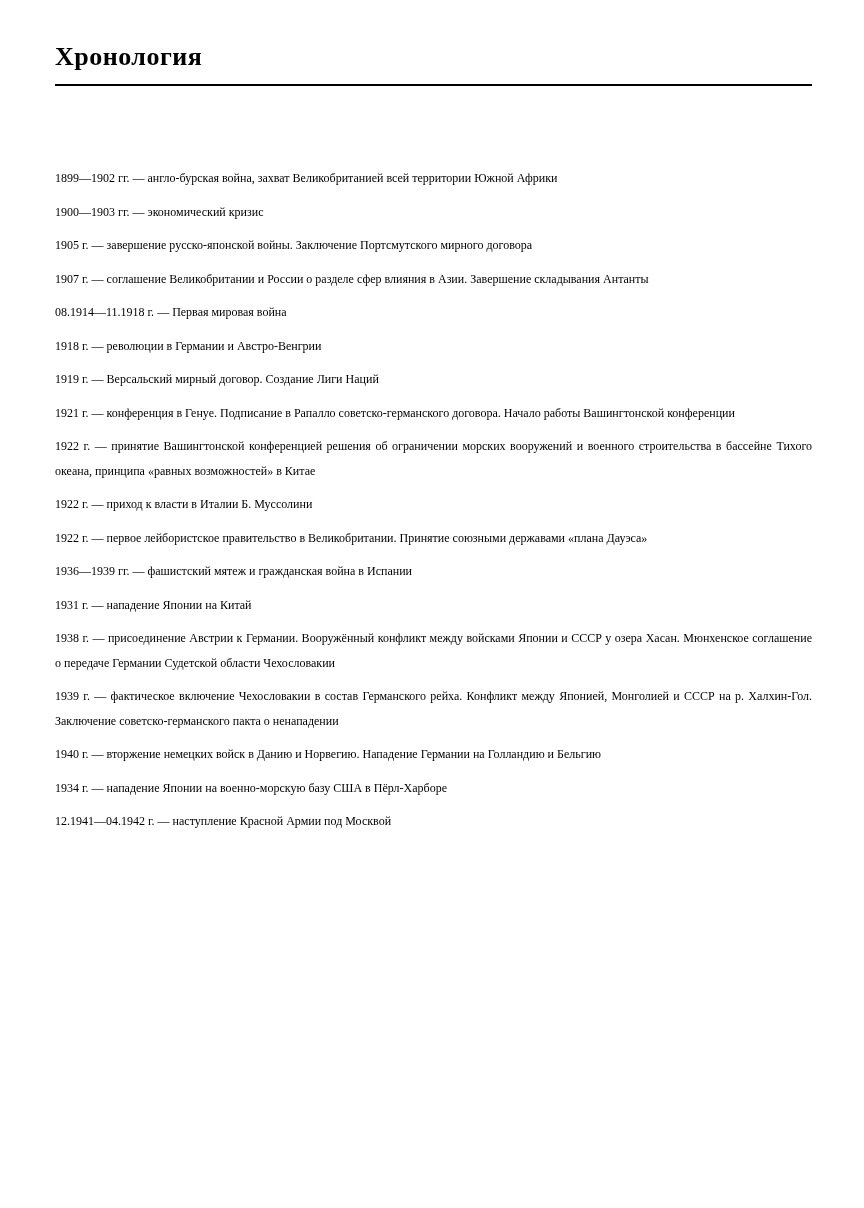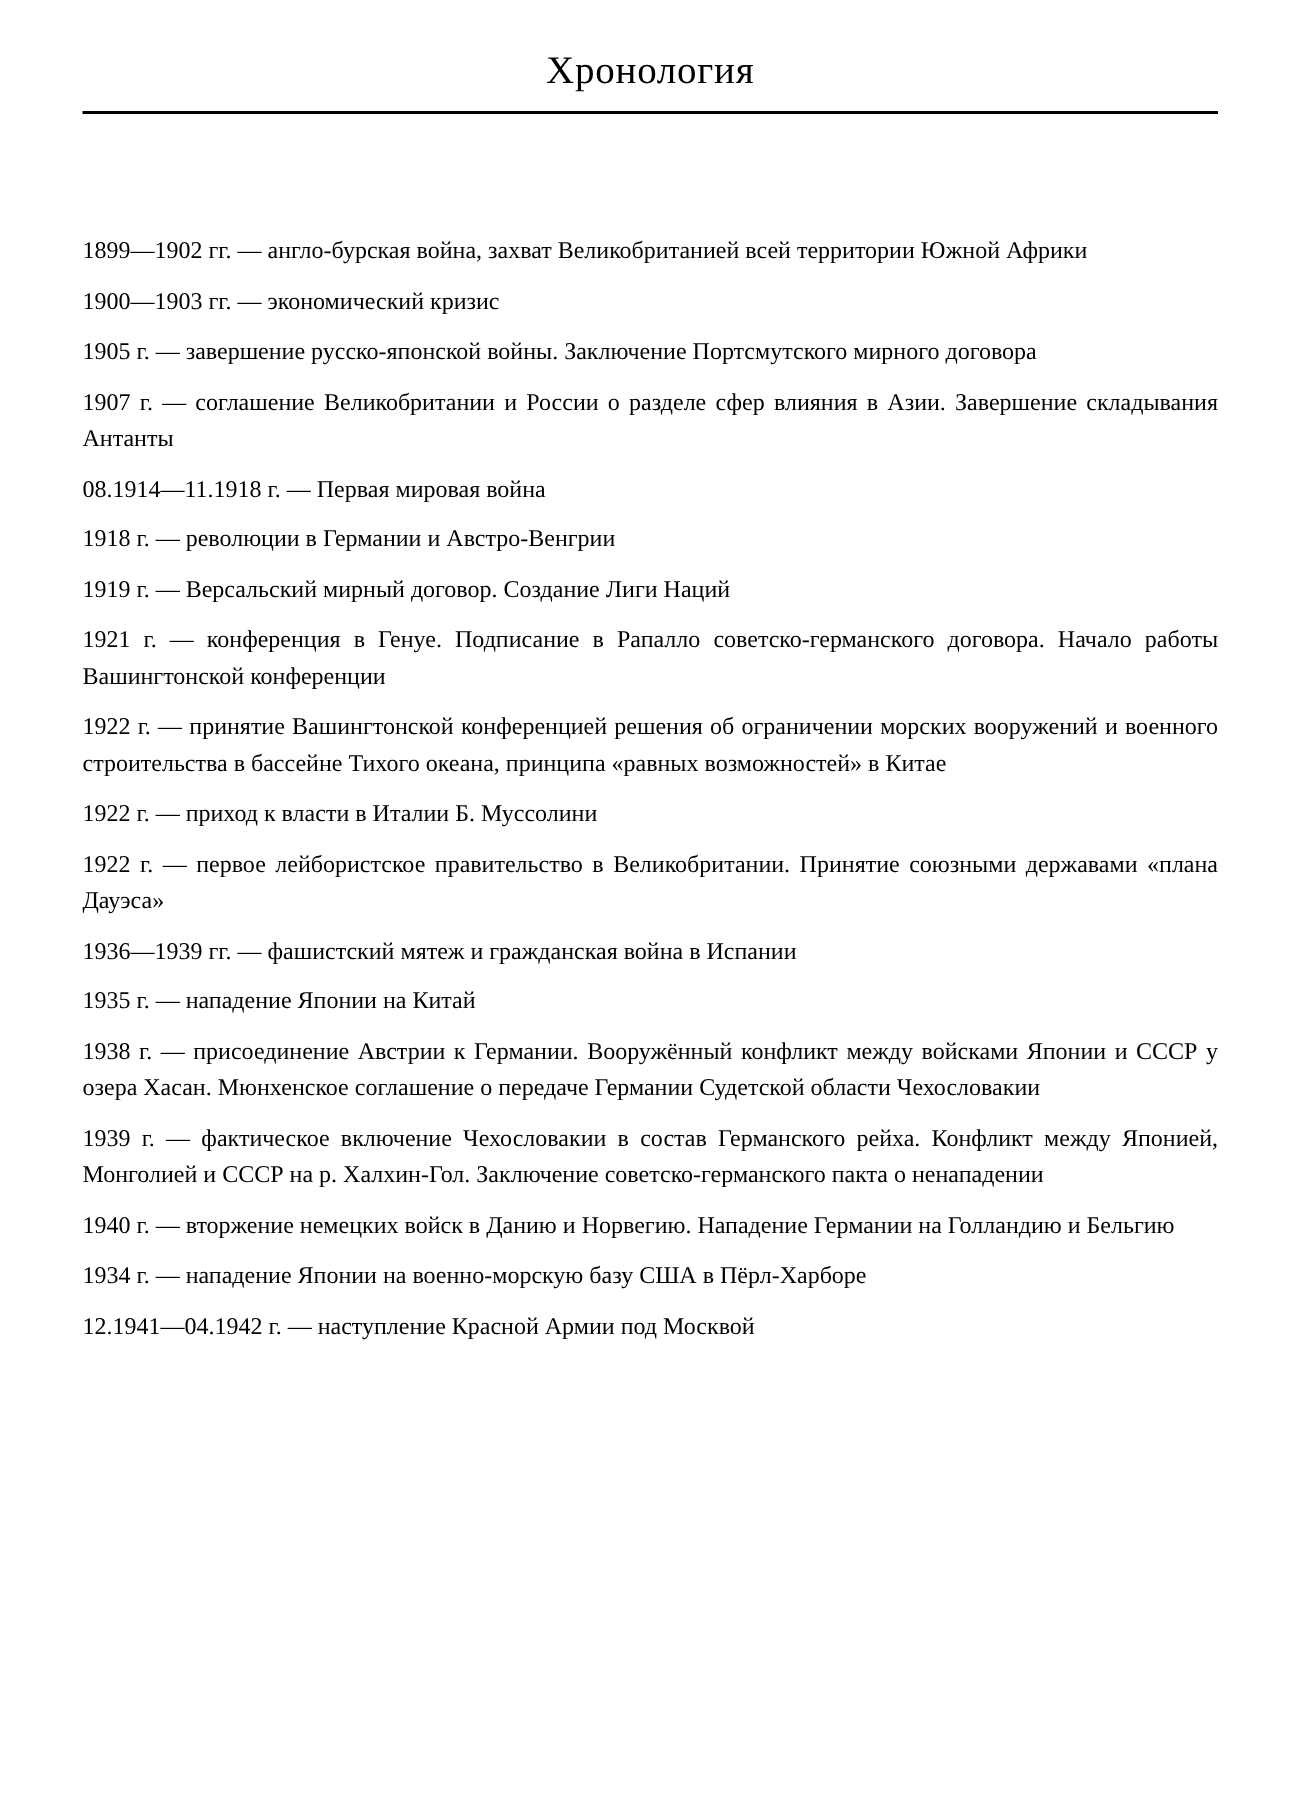--- a/index.html
+++ b/index.html
@@ -14,37 +14,36 @@
     font-family: "Liberation Serif", serif;
     overflow: hidden;
   }
   .page {
     box-sizing: border-box;
     width: 864px;
     height: 1208px;
     padding: 30px 52px 0 55px;
   }
   .title {
-    text-align: center;
     font-size: 26px;
-    font-weight: normal;
+    font-weight: bold;
     letter-spacing: 0.5px;
-    margin: 2px 0 12px 0;
+    margin: 12px 0 12px 0;
   }
   .rule {
     border: none;
     border-top: 2px solid #000000;
     margin: 0;
     height: 0;
   }
   .entries {
     margin-top: 80px;
   }
   .entry {
-    font-size: 16px;
+    font-size: 12px;
     line-height: 24.5px;
     text-align: justify;
     margin: 0 0 9px 0;
     hyphens: auto;
     -webkit-hyphens: auto;
   }
   .entry .date {
     white-space: nowrap;
   }
 </style>
@@ -60,20 +59,20 @@
       <p class="entry"><span class="date">1905 г.</span><span> — завершение русско-японской войны. Заключение Портсмутского мирного договора</span></p>
       <p class="entry"><span class="date">1907 г.</span><span> — соглашение Великобритании и России о разделе сфер влияния в Азии. Завершение складывания Антанты</span></p>
       <p class="entry"><span class="date">08.1914—11.1918 г.</span><span> — Первая мировая война</span></p>
       <p class="entry"><span class="date">1918 г.</span><span> — революции в Германии и Австро-Венгрии</span></p>
       <p class="entry"><span class="date">1919 г.</span><span> — Версальский мирный договор. Создание Лиги Наций</span></p>
       <p class="entry"><span class="date">1921 г.</span><span> — конференция в Генуе. Подписание в Рапалло советско-германского договора. Начало работы Вашингтонской конференции</span></p>
       <p class="entry"><span class="date">1922 г.</span><span> — принятие Вашингтонской конференцией решения об ограничении морских вооружений и военного строительства в бассейне Тихого океана, принципа «равных возможностей» в Китае</span></p>
       <p class="entry"><span class="date">1922 г.</span><span> — приход к власти в Италии Б. Муссолини</span></p>
       <p class="entry"><span class="date">1922 г.</span><span> — первое лейбористское правительство в Великобритании. Принятие союзными державами «плана Дауэса»</span></p>
       <p class="entry"><span class="date">1936—1939 гг.</span><span> — фашистский мятеж и гражданская война в Испании</span></p>
-      <p class="entry"><span class="date">1935 г.</span><span> — нападение Японии на Китай</span></p>
+      <p class="entry"><span class="date">1931 г.</span><span> — нападение Японии на Китай</span></p>
       <p class="entry"><span class="date">1938 г.</span><span> — присоединение Австрии к Германии. Вооружённый конфликт между войсками Японии и СССР у озера Хасан. Мюнхенское соглашение о передаче Германии Судетской области Чехословакии</span></p>
       <p class="entry"><span class="date">1939 г.</span><span> — фактическое включение Чехословакии в состав Германского рейха. Конфликт между Японией, Монголией и СССР на р. Халхин-Гол. Заключение советско-германского пакта о ненападении</span></p>
       <p class="entry"><span class="date">1940 г.</span><span> — вторжение немецких войск в Данию и Норвегию. Нападение Германии на Голландию и Бельгию</span></p>
       <p class="entry"><span class="date">1934 г.</span><span> — нападение Японии на военно-морскую базу США в Пёрл-Харборе</span></p>
       <p class="entry"><span class="date">12.1941—04.1942 г.</span><span> — наступление Красной Армии под Москвой</span></p>
     </div>
 </div>
 
 </body></html>

